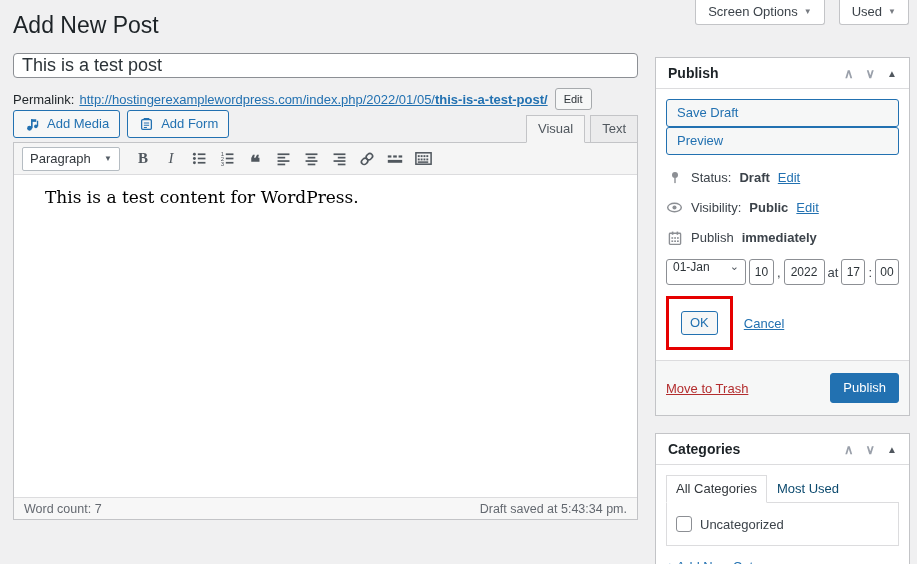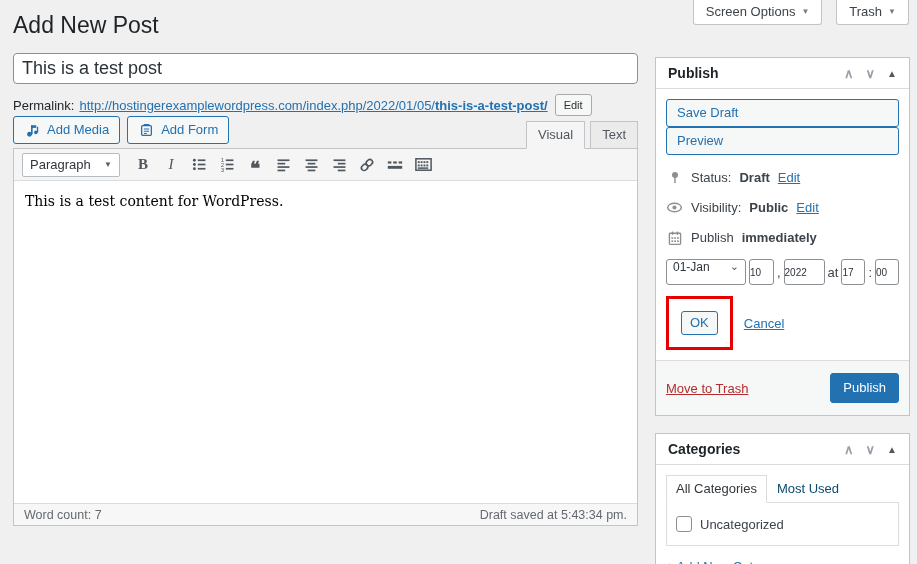--- a/index.html
+++ b/index.html
@@ -19,21 +19,21 @@
     background: #fff; border: 1px solid #c3c4c7; border-top: none;
     border-radius: 0 0 3px 3px; padding: 4px 12px 5px;
     font-size: 13px; color: #3c434a; display: flex; align-items: center; gap: 6px; cursor: pointer;
   }
   .meta-caret { font-size: 8px; color: #787c82; }
 
   
   .main-col { position: absolute; left: 13px; top: 8px; width: 625px; }
   h1.page-title { font-size: 23px; font-weight: 400; color: #1d2327; padding: 4px 0 2px; margin-bottom: 12px; }
   .title-input {
-    width: 100%; height: 31px; padding: 3px 8px;
+    width: 100%; height: 25px; padding: 3px 8px;
     font-size: 18px; color: #2c3338; font-family: "Liberation Sans", sans-serif;
     border: 1px solid #8c8f94; border-radius: 4px; background: #fff; outline: none;
   }
   .permalink-row { margin-top: 10px; font-size: 13px; display: flex; align-items: center; flex-wrap: nowrap; white-space: nowrap; }
   .permalink-label { font-weight: normal; color: #1d2327; margin-right: 5px; }
   .permalink-url { color: #2271b1; }
   .permalink-slug { font-weight: bold; }
   .small-btn {
     margin-left: 7px; font-size: 11px; line-height: 20px; padding: 0 8px;
     background: #f6f7f7; border: 1px solid #a7aaad; border-radius: 3px; color: #2c3338; cursor: pointer;
@@ -72,21 +72,21 @@
     width: 26px; height: 24px; display: inline-flex; align-items: center; justify-content: center;
     color: #50575e; cursor: pointer; border-radius: 2px; margin-right: 2px;
   }
   .tb-bold { font-weight: bold; font-size: 15px; font-family: "Liberation Serif", serif; }
   .tb-italic { font-style: italic; font-size: 15px; font-family: "Liberation Serif", serif; }
   .tb-quote { font-size: 19px; line-height: 10px; padding-top: 8px; font-weight: bold; }
   .tb-btn svg { display: block; }
 
   .mce-content {
     height: 322px; padding: 12px 11px; background: #fff;
-    font-family: "DejaVu Serif", serif; font-size: 14px; color: #000;
+    font-family: "DejaVu Serif", serif; font-size: 17px; color: #000; margin-left: 20px;
   }
   .mce-statusbar {
     border-top: 1px solid #dcdcde; background: #f7f7f7;
     display: flex; justify-content: space-between; align-items: center;
     padding: 3px 10px; font-size: 12.5px; color: #646970; height: 22px;
   }
 
   
   .sidebar { position: absolute; left: 655px; top: 57px; width: 255px; }
   .panel { background: #fff; border: 1px solid #c3c4c7; margin-bottom: 17px; }
@@ -107,21 +107,21 @@
   .icon16 { width: 17px; height: 17px; flex: 0 0 17px; display: inline-flex; align-items: center; justify-content: center; }
 
   .date-row { display: flex; align-items: center; gap: 3px; font-size: 13px; color: #3c434a; margin-bottom: 11px; flex-wrap: nowrap; }
   .month-select {
     width: 85px; height: 26px; border: 1px solid #8c8f94; border-radius: 3px; background: #fff;
     display: inline-flex; justify-content: space-between; padding: 0 6px;
     font-size: 12px; color: #2c3338; cursor: pointer;
   }
   .date-input {
     height: 26px; border: 1px solid #8c8f94; border-radius: 3px; background: #fff;
-    font-size: 10px; color: #2c3338; font-family: "Liberation Sans", sans-serif; outline: none;
+    font-size: 12px; color: #2c3338; text-align: center; font-family: "Liberation Sans", sans-serif; outline: none;
   }
   .w-day { width: 25px; } .w-year { width: 41px; } .w-time { width: 24px; }
 
   .ok-row { display: flex; align-items: center; gap: 11px; }
   .red-annotation { border: 3px solid #e60000; padding: 12px; display: inline-block; }
   .ok-btn {
     background: #f6f7f7; border: 1px solid #2271b1; border-radius: 3px;
     color: #2271b1; font-size: 13px; line-height: 22px; padding: 0 8px; cursor: pointer;
     font-family: "Liberation Sans", sans-serif;
   }
@@ -149,21 +149,21 @@
 </style>
 </head>
 <body>
 
 <div class="screen-meta">
   <div class="meta-btn">
     <span>Screen Options</span>
     <span class="meta-caret">▼</span>
   </div>
   <div class="meta-btn">
-    <span>Trash</span>
+    <span>Used</span>
     <span class="meta-caret">▼</span>
   </div>
 </div>
 
 <div class="main-col">
   <h1 class="page-title">Add New Post</h1>
 
   <input class="title-input" type="text" value="This is a test post" style="">
 
   <div class="permalink-row">

